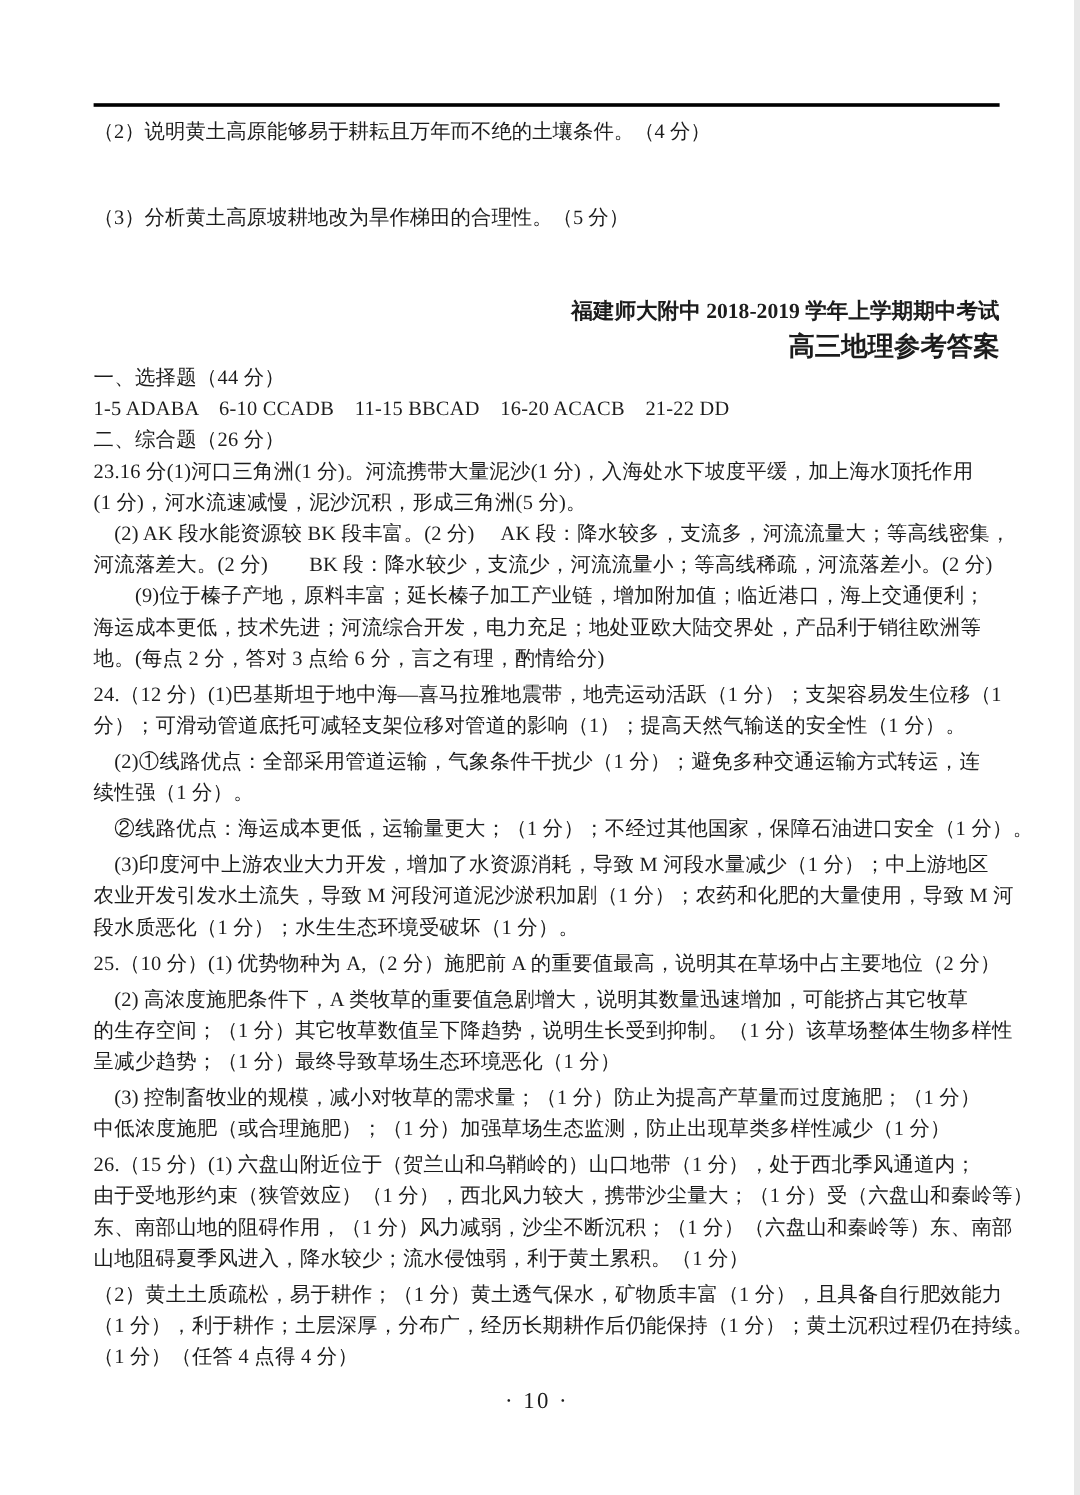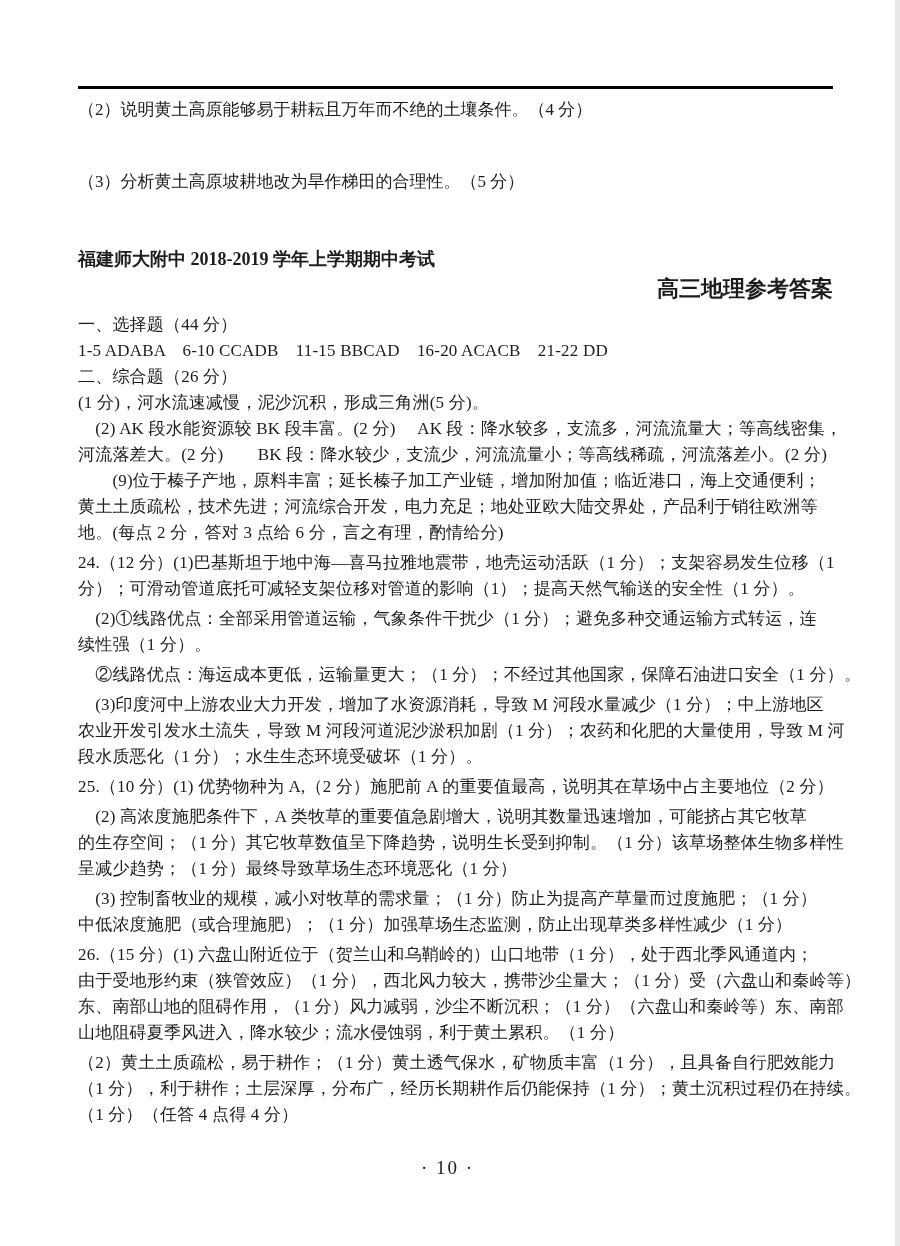--- a/index.html
+++ b/index.html
@@ -15,28 +15,28 @@
   }
   .top-rule{margin-top:86px;height:3px;background:#000;}
   .pre-title .pre-line{
     font-size:17px;line-height:23px;white-space:pre;
   }
   .pre-title .pre-line:nth-child(1){margin-top:9px;}
   .pre-title .pre-line:nth-child(2){margin-top:49px;}
   .title{
     margin:53px 0 0;
     font-size:18px;font-weight:600;
-    text-align:left;line-height:26px;
+    text-align:right;line-height:26px;
   }
   .subtitle{
     margin:4px 0 0;
     font-size:22px;font-weight:600;
     text-align:right;line-height:26px;
   }
-  .body{margin-top:10px;}
+  .body{}
   .body .line{
     font-size:17px;line-height:26px;
     white-space:pre;letter-spacing:0.2px;
   }
   .block.gap{margin-top:4px;}
   .footer{
     position:absolute;left:0;right:0;top:1157px;
     text-align:center;font-size:19px;letter-spacing:2px;color:#1c1c1c;
   }
 </style>
@@ -58,29 +58,30 @@
       <div class="block">
         <div class="line">一、选择题（44 分）</div>
       </div>
       <div class="block">
         <div class="line">1-5 ADABA　6-10 CCADB　11-15 BBCAD　16-20 ACACB　21-22 DD</div>
       </div>
       <div class="block">
         <div class="line">二、综合题（26 分）</div>
       </div>
       <div class="block">
+        <div class="line">23.16 分(1)河口三角洲(1 分)。河流携带大量泥沙(1 分)，入海处水下坡度平缓，加上海水顶托作用</div>
         <div class="line">(1 分)，河水流速减慢，泥沙沉积，形成三角洲(5 分)。</div>
       </div>
       <div class="block">
         <div class="line">　(2) AK 段水能资源较 BK 段丰富。(2 分)　 AK 段：降水较多，支流多，河流流量大；等高线密集，</div>
         <div class="line">河流落差大。(2 分)　　BK 段：降水较少，支流少，河流流量小；等高线稀疏，河流落差小。(2 分)</div>
       </div>
       <div class="block">
         <div class="line">　　(9)位于榛子产地，原料丰富；延长榛子加工产业链，增加附加值；临近港口，海上交通便利；</div>
-        <div class="line">黄土土质疏松，技术先进；河流综合开发，电力充足；地处亚欧大陆交界处，产品利于销往欧洲等</div>
+        <div class="line">海运成本更低，技术先进；河流综合开发，电力充足；地处亚欧大陆交界处，产品利于销往欧洲等</div>
         <div class="line">地。(每点 2 分，答对 3 点给 6 分，言之有理，酌情给分)</div>
       </div>
       <div class="block gap">
         <div class="line">24.（12 分）(1)巴基斯坦于地中海—喜马拉雅地震带，地壳运动活跃（1 分）；支架容易发生位移（1</div>
         <div class="line">分）；可滑动管道底托可减轻支架位移对管道的影响（1）；提高天然气输送的安全性（1 分）。</div>
       </div>
       <div class="block gap">
         <div class="line">　(2)①线路优点：全部采用管道运输，气象条件干扰少（1 分）；避免多种交通运输方式转运，连</div>
         <div class="line">续性强（1 分）。</div>
       </div>

